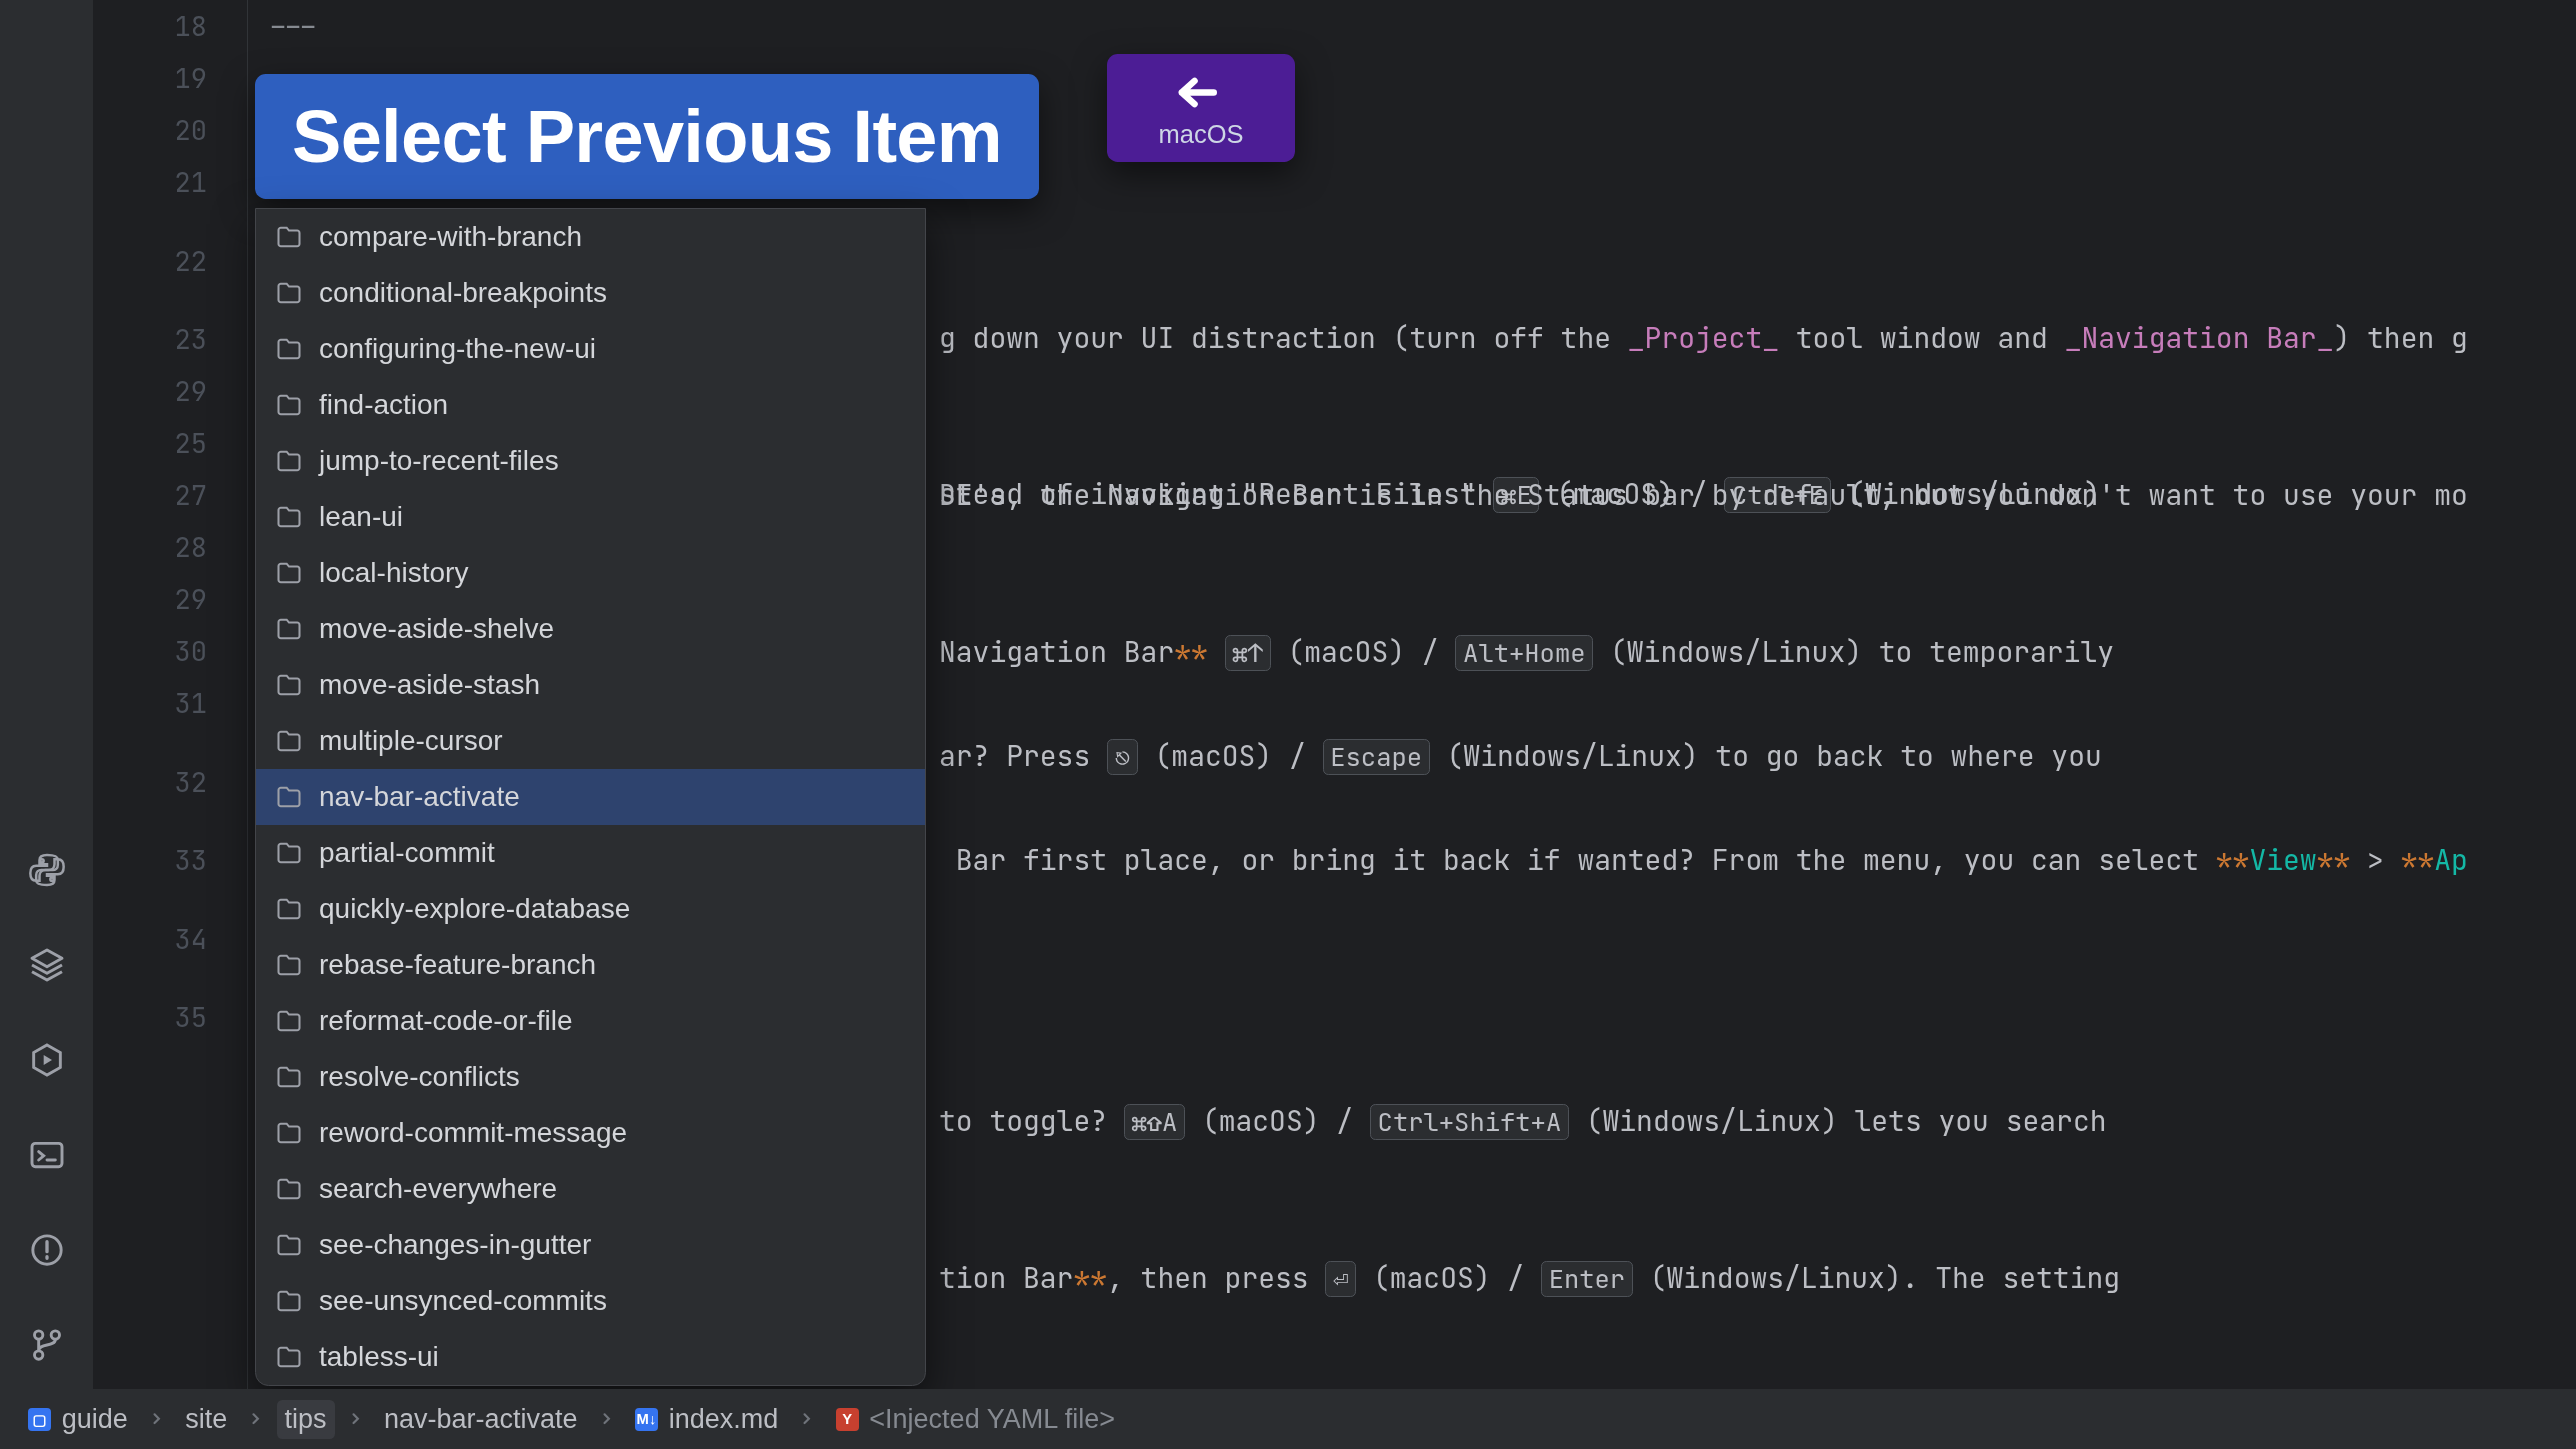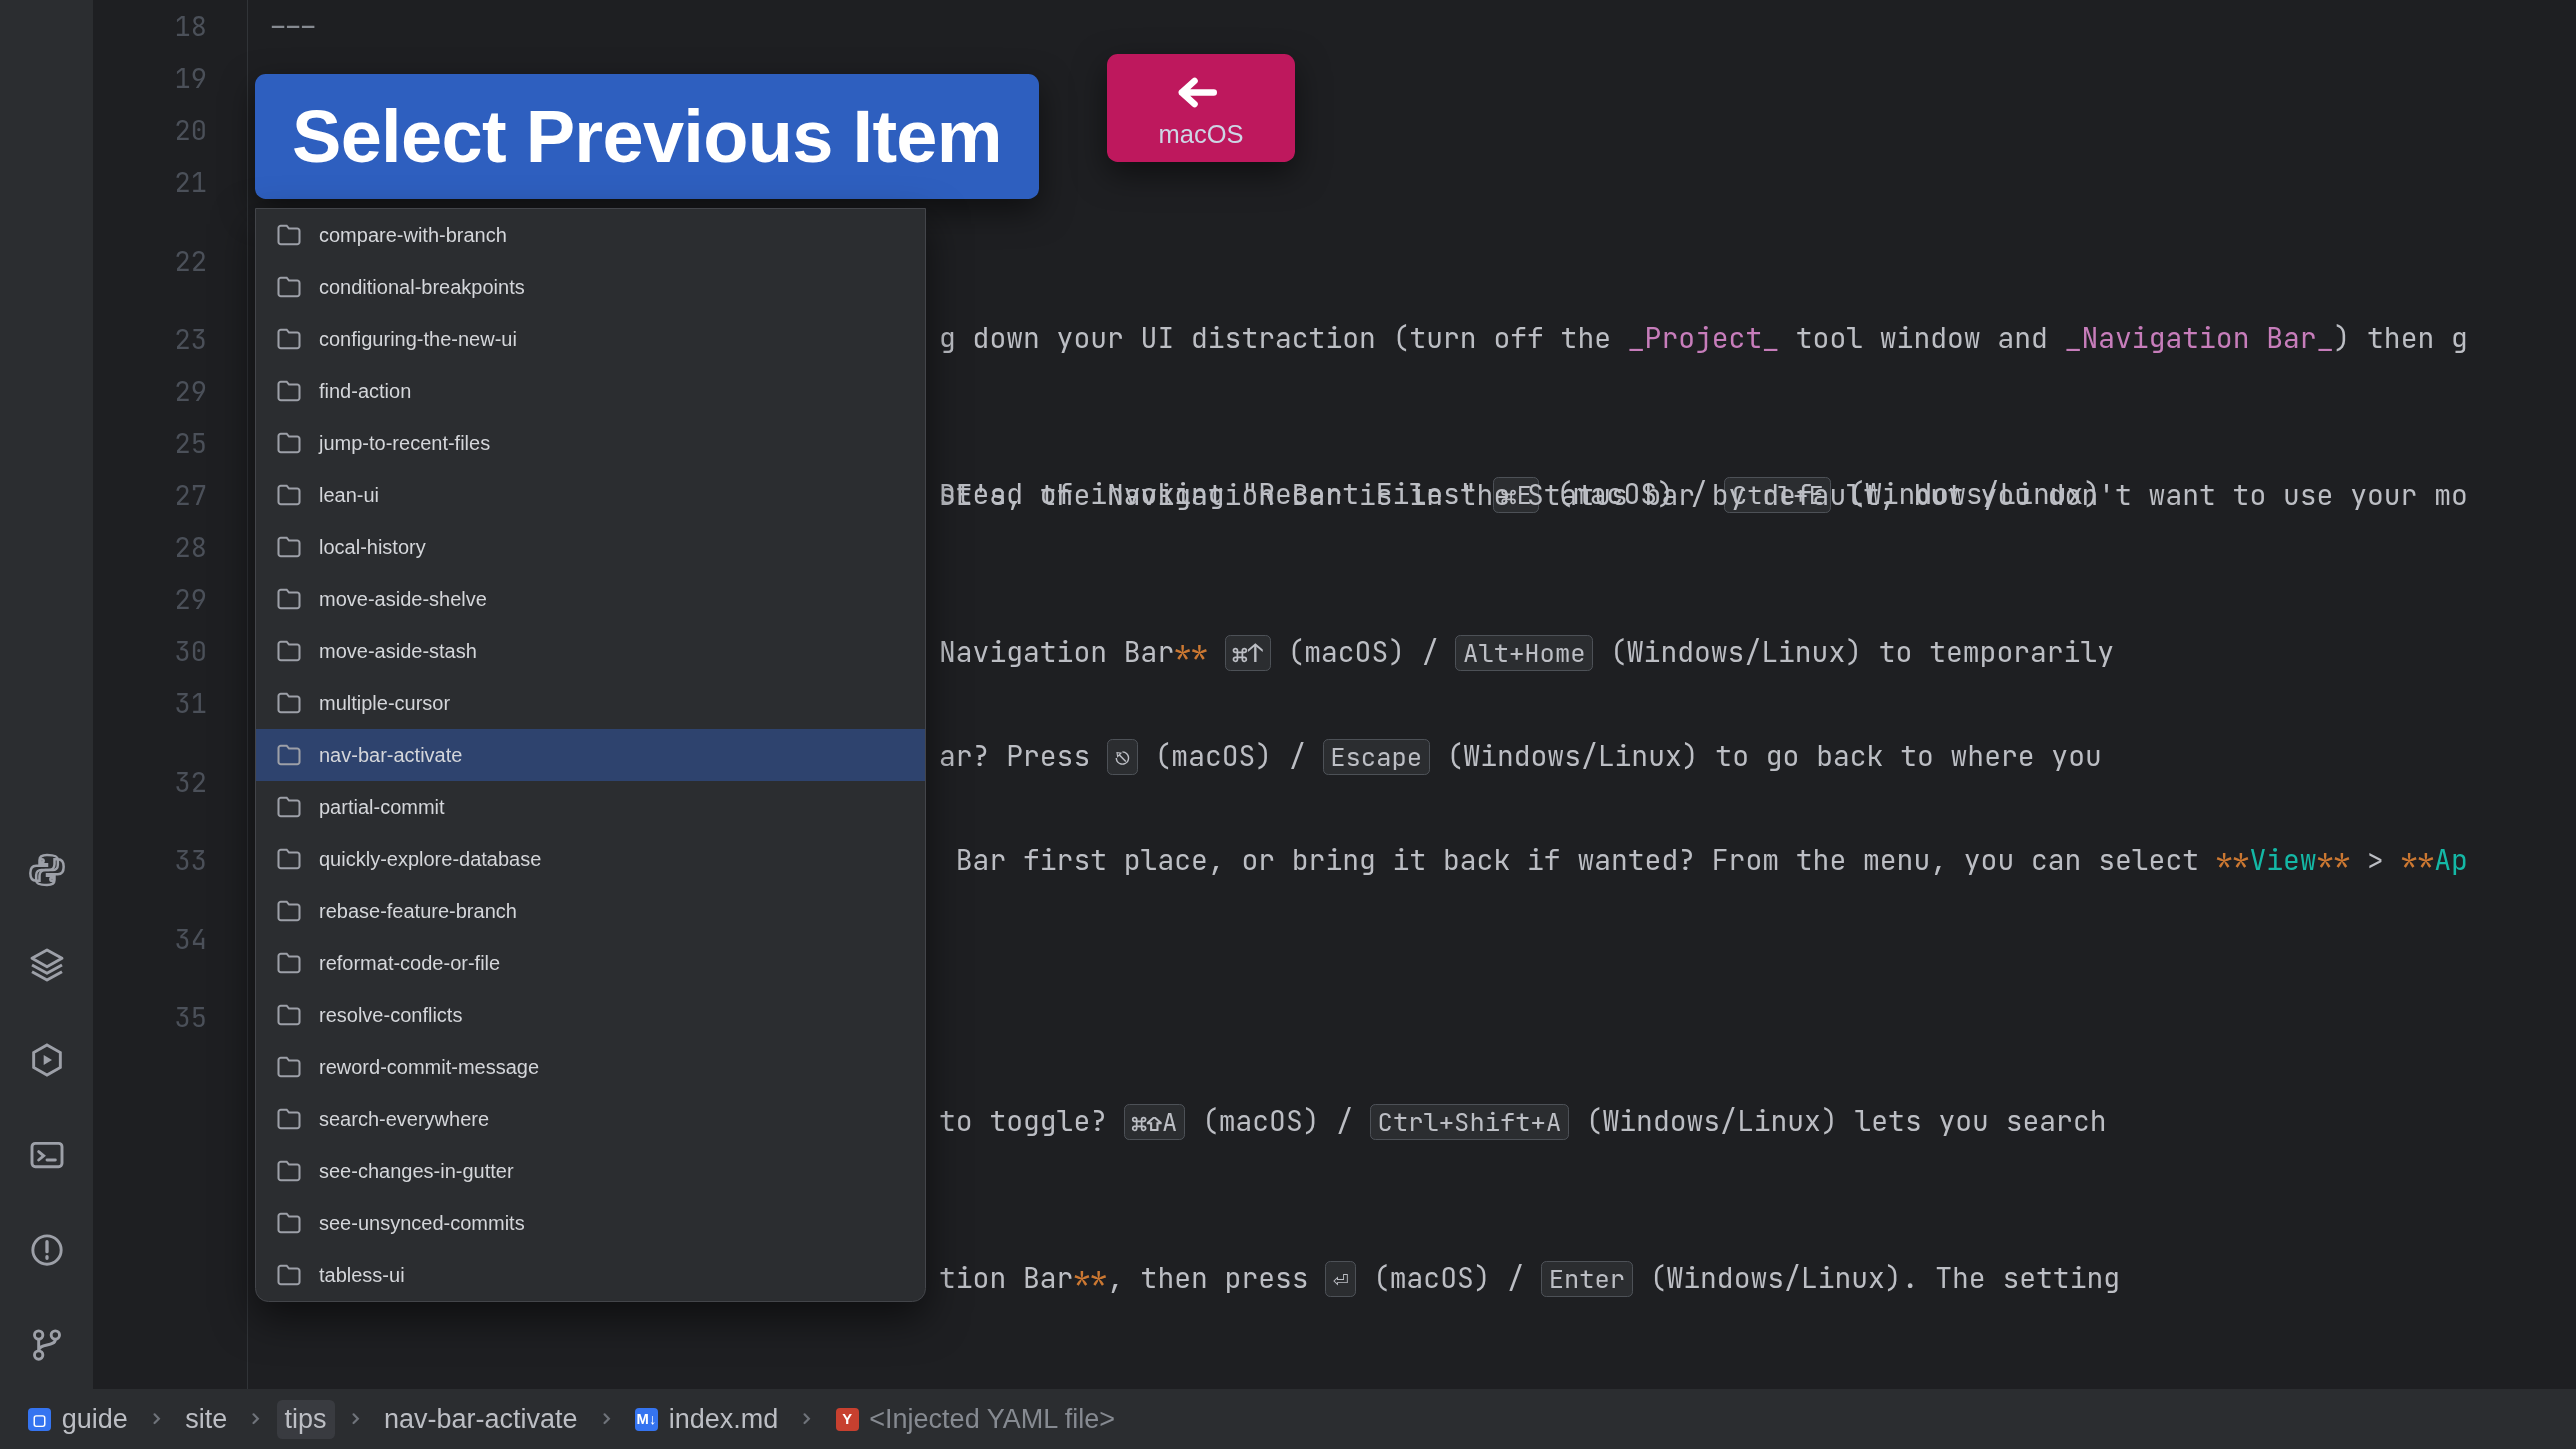--- a/index.html
+++ b/index.html
@@ -100,21 +100,21 @@
     padding: 20px 37px;
     border-radius: 10.7px;
     box-shadow: 0 12px 32px rgba(0,0,0,.5);
     letter-spacing: -0.7px;
     margin-top: 20px;
   }
   .shortcut-badge {
     position: absolute;
     left: 1107px; top: 54px;
     width: 188px;
-    background: #be185d;
+    background: #4c1d95;
     border-radius: 10.7px;
     box-shadow: 0 12px 32px rgba(0,0,0,.5);
     display:flex; flex-direction:column; align-items:center;
     padding: 14.8px 0 13.4px;
     gap: 4px;
   }
   .shortcut-badge svg { width: 64px; height: 47px; }
   .shortcut-badge .os { color: #cdd6e5; font-size: 25.5px; }
 
   
@@ -126,21 +126,21 @@
     border: 0.7px solid #43454a;
     border-radius: 0 0 13.4px 13.4px;
     box-shadow: 0 16px 40px rgba(0,0,0,.55);
     overflow: hidden;
   }
   .popup .item {
     display: flex;
     align-items: center;
     gap: 16px;
     padding: 12px 19px;
-    font-size: 20px;
+    font-size: 28px;
     color: #d4d6da;
     cursor: pointer;
   }
   .popup .item.selected { background: #2e436e; }
   .popup .item svg { width: 28px; height: 28px; flex-shrink:0; }
 
   
   .breadcrumb {
     position: absolute;
     left: 0; bottom: 0;

